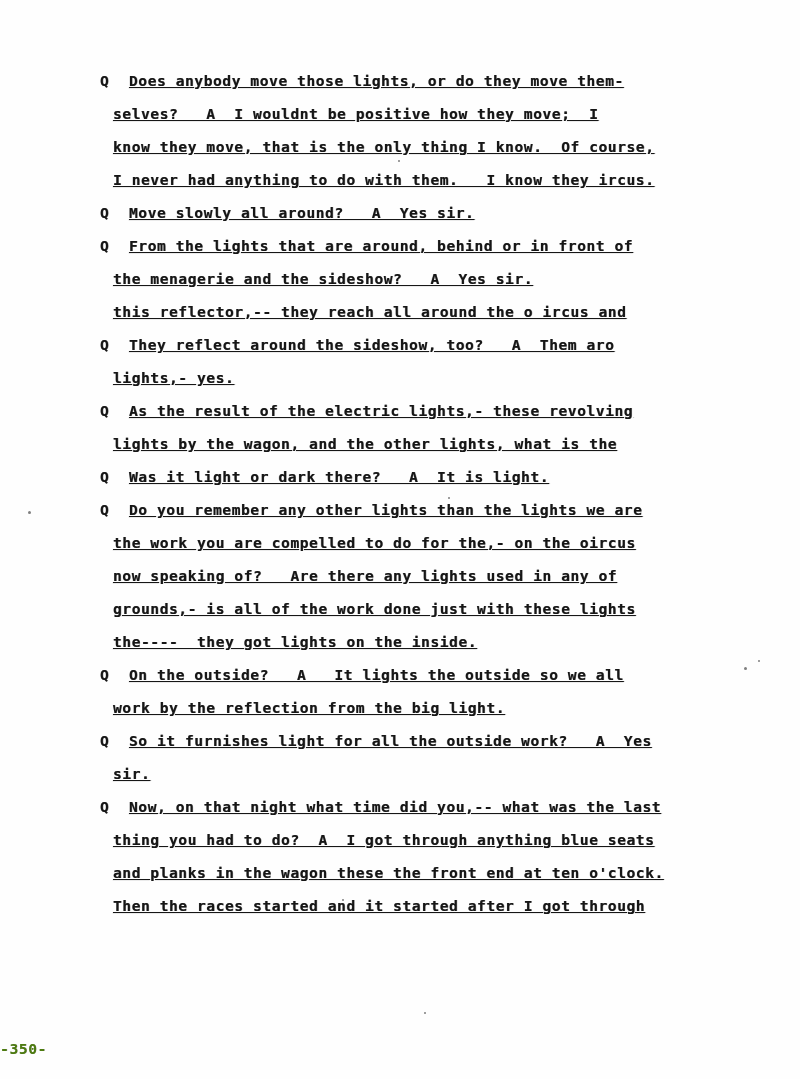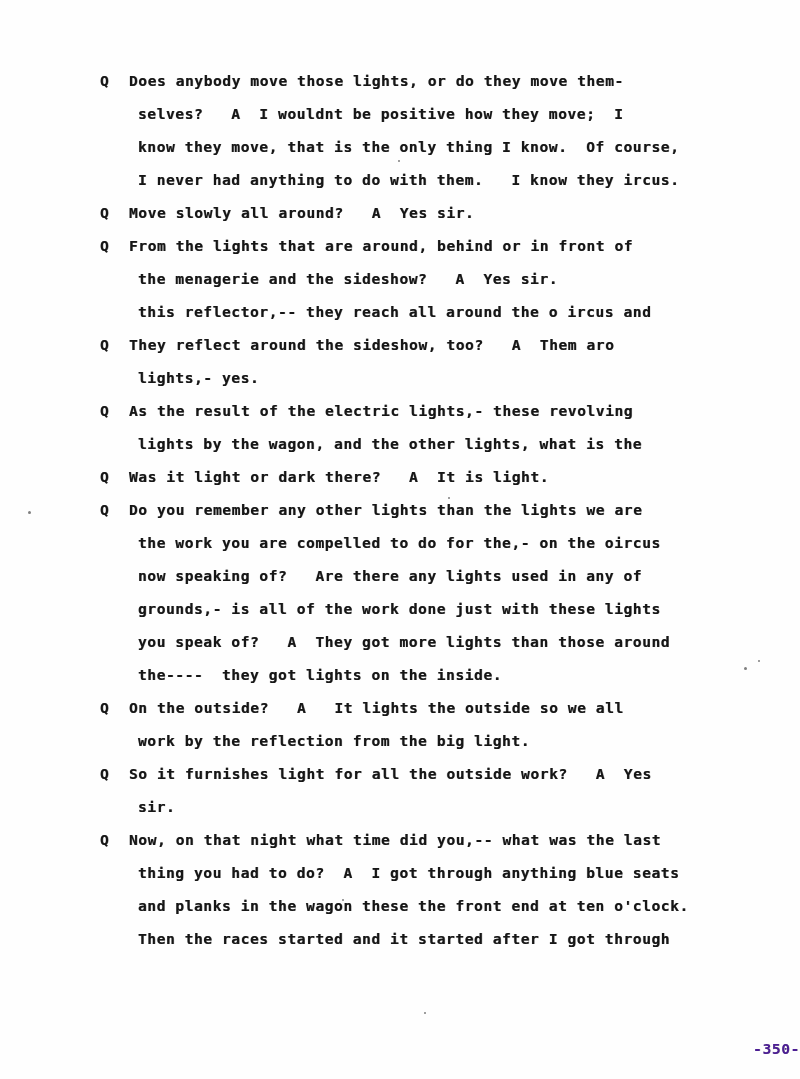--- a/index.html
+++ b/index.html
@@ -40,33 +40,34 @@
     left: 0;
     top: 0;
     width: 28px;
     display: inline-block;
   }
   .line .content {
     position: absolute;
     left: 29px;
     top: 0;
     white-space: pre;
+    text-decoration: underline;
   }
   .line.cont .content {
-    left: 38px;
+    left: 13px;
   }
   .page-number {
     position: absolute;
     left: 0;
     right: 0;
     top: 1040px;
-    text-align: right;
+    text-align: left;
     font-size: 14.6px;
     letter-spacing: 0.6px;
-    color: #4c1d95;
+    color: #4d7c0f;
     font-weight: 600;
     font-family: "DejaVu Sans Mono", "Liberation Mono", monospace;
     text-shadow: 0.4px 0 0 rgba(20,20,20,0.45);
   }
   .speck {
     position: absolute;
     background: #3a3a3a;
     border-radius: 50%;
     opacity: 0.65;
   }
@@ -102,21 +103,20 @@
       <div class="line cont"><span class="marker"></span><span class="content">this reflector,-- they reach all around the o ircus and</span></div>
       <div class="line"><span class="marker">Q</span><span class="content">They reflect around the sideshow, too?   A  Them aro</span></div>
       <div class="line cont"><span class="marker"></span><span class="content">lights,- yes.</span></div>
       <div class="line"><span class="marker">Q</span><span class="content">As the result of the electric lights,- these revolving</span></div>
       <div class="line cont"><span class="marker"></span><span class="content">lights by the wagon, and the other lights, what is the</span></div>
       <div class="line"><span class="marker">Q</span><span class="content">Was it light or dark there?   A  It is light.</span></div>
       <div class="line"><span class="marker">Q</span><span class="content">Do you remember any other lights than the lights we are</span></div>
       <div class="line cont"><span class="marker"></span><span class="content">the work you are compelled to do for the,- on the oircus</span></div>
       <div class="line cont"><span class="marker"></span><span class="content">now speaking of?   Are there any lights used in any of</span></div>
       <div class="line cont"><span class="marker"></span><span class="content">grounds,- is all of the work done just with these lights</span></div>
-      <div class="line cont"><span class="marker"></span><span class="content">you speak of?   A  They got more lights than those around</span></div>
       <div class="line cont"><span class="marker"></span><span class="content">the----  they got lights on the inside.</span></div>
       <div class="line"><span class="marker">Q</span><span class="content">On the outside?   A   It lights the outside so we all</span></div>
       <div class="line cont"><span class="marker"></span><span class="content">work by the reflection from the big light.</span></div>
       <div class="line"><span class="marker">Q</span><span class="content">So it furnishes light for all the outside work?   A  Yes</span></div>
       <div class="line cont"><span class="marker"></span><span class="content">sir.</span></div>
       <div class="line"><span class="marker">Q</span><span class="content">Now, on that night what time did you,-- what was the last</span></div>
       <div class="line cont"><span class="marker"></span><span class="content">thing you had to do?  A  I got through anything blue seats</span></div>
       <div class="line cont"><span class="marker"></span><span class="content">and planks in the wagon these the front end at ten o'clock.</span></div>
       <div class="line cont"><span class="marker"></span><span class="content">Then the races started and it started after I got through</span></div>
     </div>

